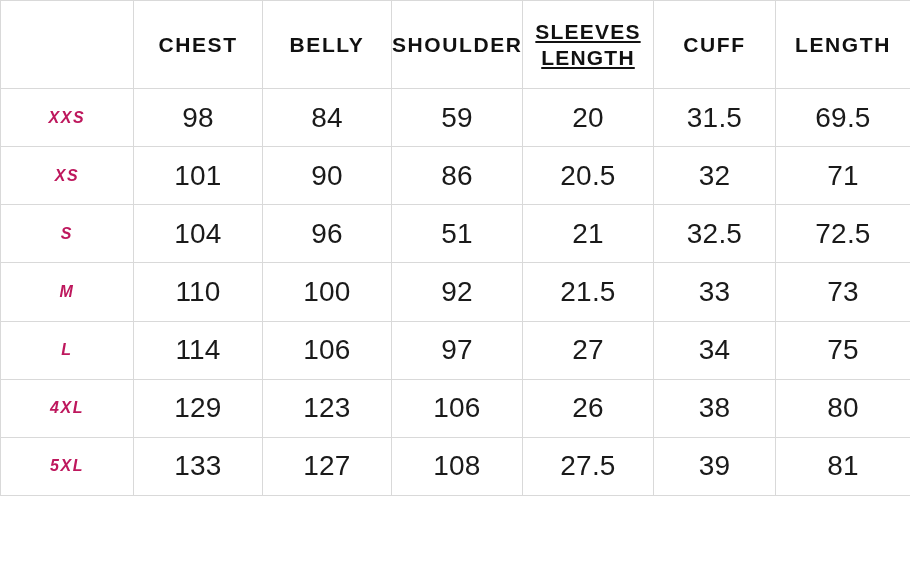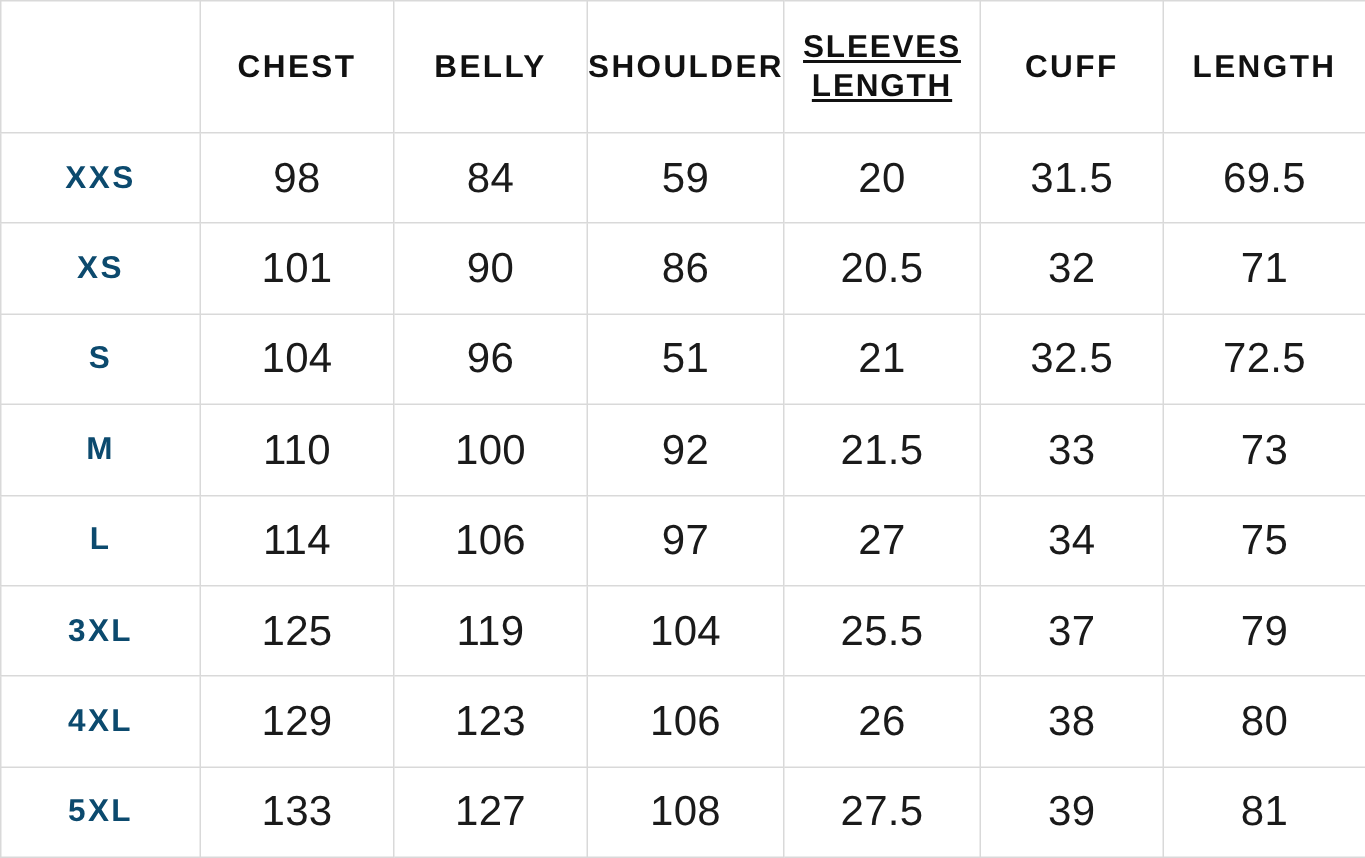--- a/index.html
+++ b/index.html
@@ -10,21 +10,21 @@
   body {
     width: 910px;
     height: 572px;
     font-family: "Liberation Sans", sans-serif;
     color: #111111;
     overflow: hidden;
   }
   .size-table {
     border-collapse: collapse;
     width: 910px;
-    height: 572px;
+    height: 496px;
     table-layout: fixed;
   }
   .size-table td, .size-table th {
     border: 1px solid #d9d9d9;
     text-align: center;
     vertical-align: middle;
     padding: 0;
   }
   
   col.c-size   { width: 133px; }
@@ -47,23 +47,24 @@
   }
   .head-cell.two-line {
     letter-spacing: 1.2px;
     text-decoration: underline;
   }
   .corner-cell {
     background: #ffffff;
   }
   .size-cell {
     font-weight: bold;
-    font-size: 21px;
+    font-size: 16px;
     letter-spacing: 1.6px;
-    color: #0c4a6e;
+    color: #be185d;
+    font-style: italic;
   }
   .val-cell {
     font-size: 28px;
     font-weight: normal;
     color: #1a1a1a;
     letter-spacing: 0.2px;
   }
 </style>
 </head>
 <body>
@@ -132,29 +133,20 @@
     <tr>
       <td class="size-cell">L</td>
       <td class="val-cell">114</td>
       <td class="val-cell">106</td>
       <td class="val-cell">97</td>
       <td class="val-cell">27</td>
       <td class="val-cell">34</td>
       <td class="val-cell">75</td>
     </tr>
     <tr>
-      <td class="size-cell">3XL</td>
-      <td class="val-cell">125</td>
-      <td class="val-cell">119</td>
-      <td class="val-cell">104</td>
-      <td class="val-cell">25.5</td>
-      <td class="val-cell">37</td>
-      <td class="val-cell">79</td>
-    </tr>
-    <tr>
       <td class="size-cell">4XL</td>
       <td class="val-cell">129</td>
       <td class="val-cell">123</td>
       <td class="val-cell">106</td>
       <td class="val-cell">26</td>
       <td class="val-cell">38</td>
       <td class="val-cell">80</td>
     </tr>
     <tr>
       <td class="size-cell">5XL</td>

